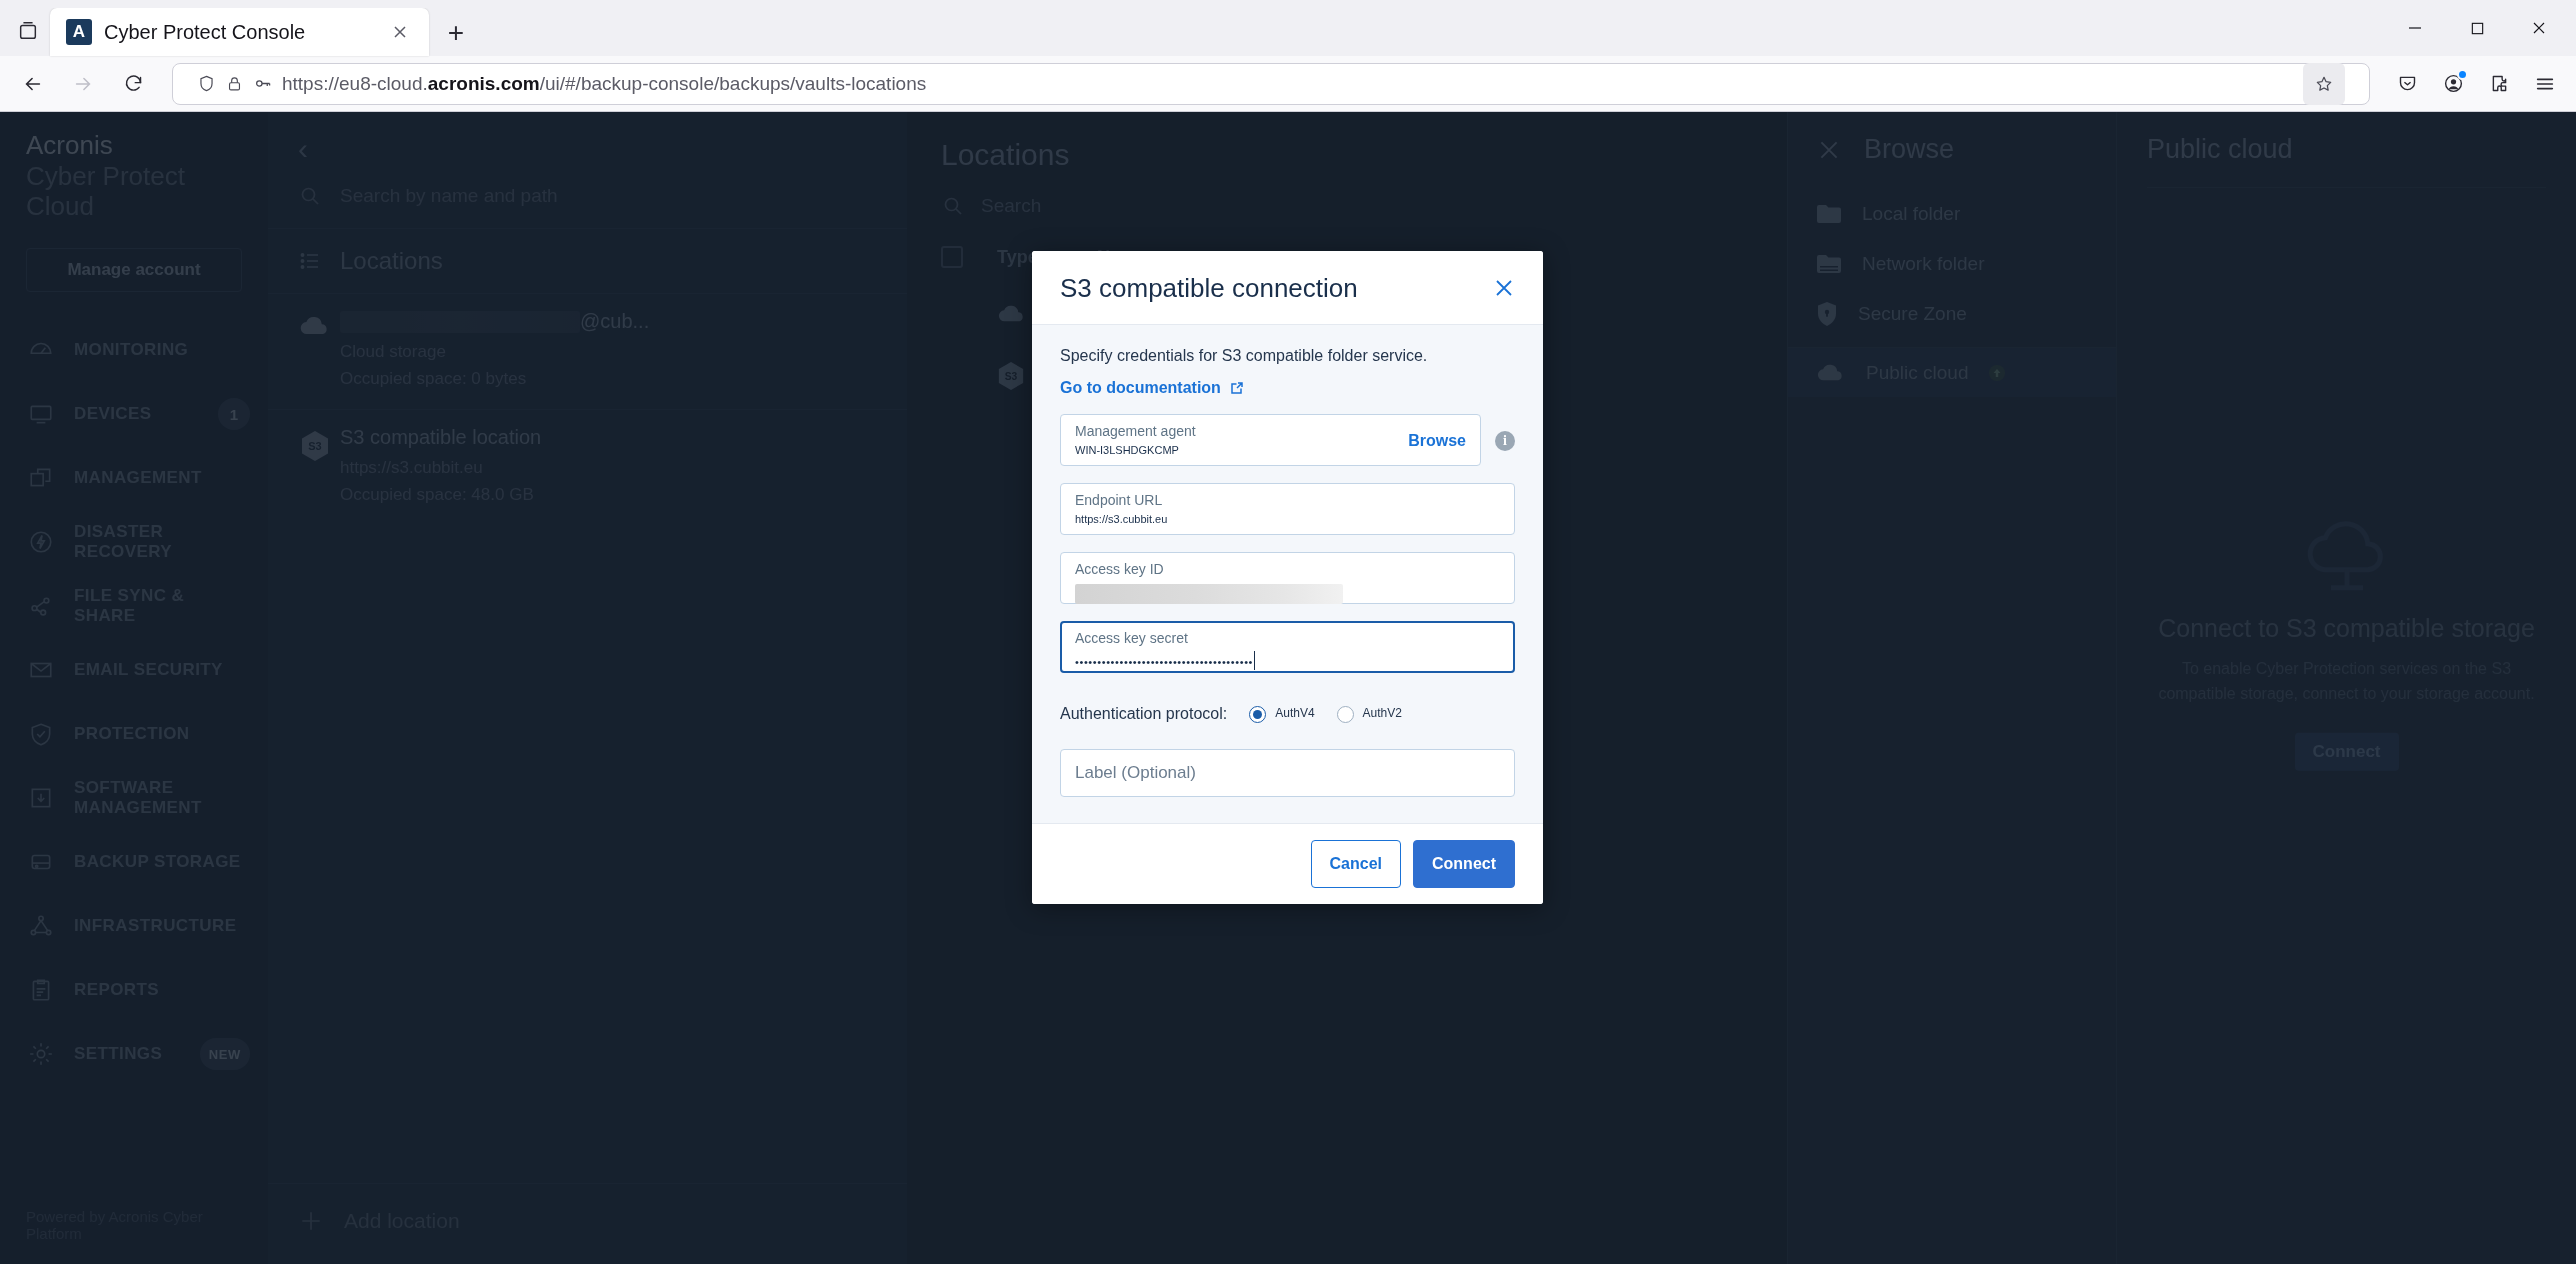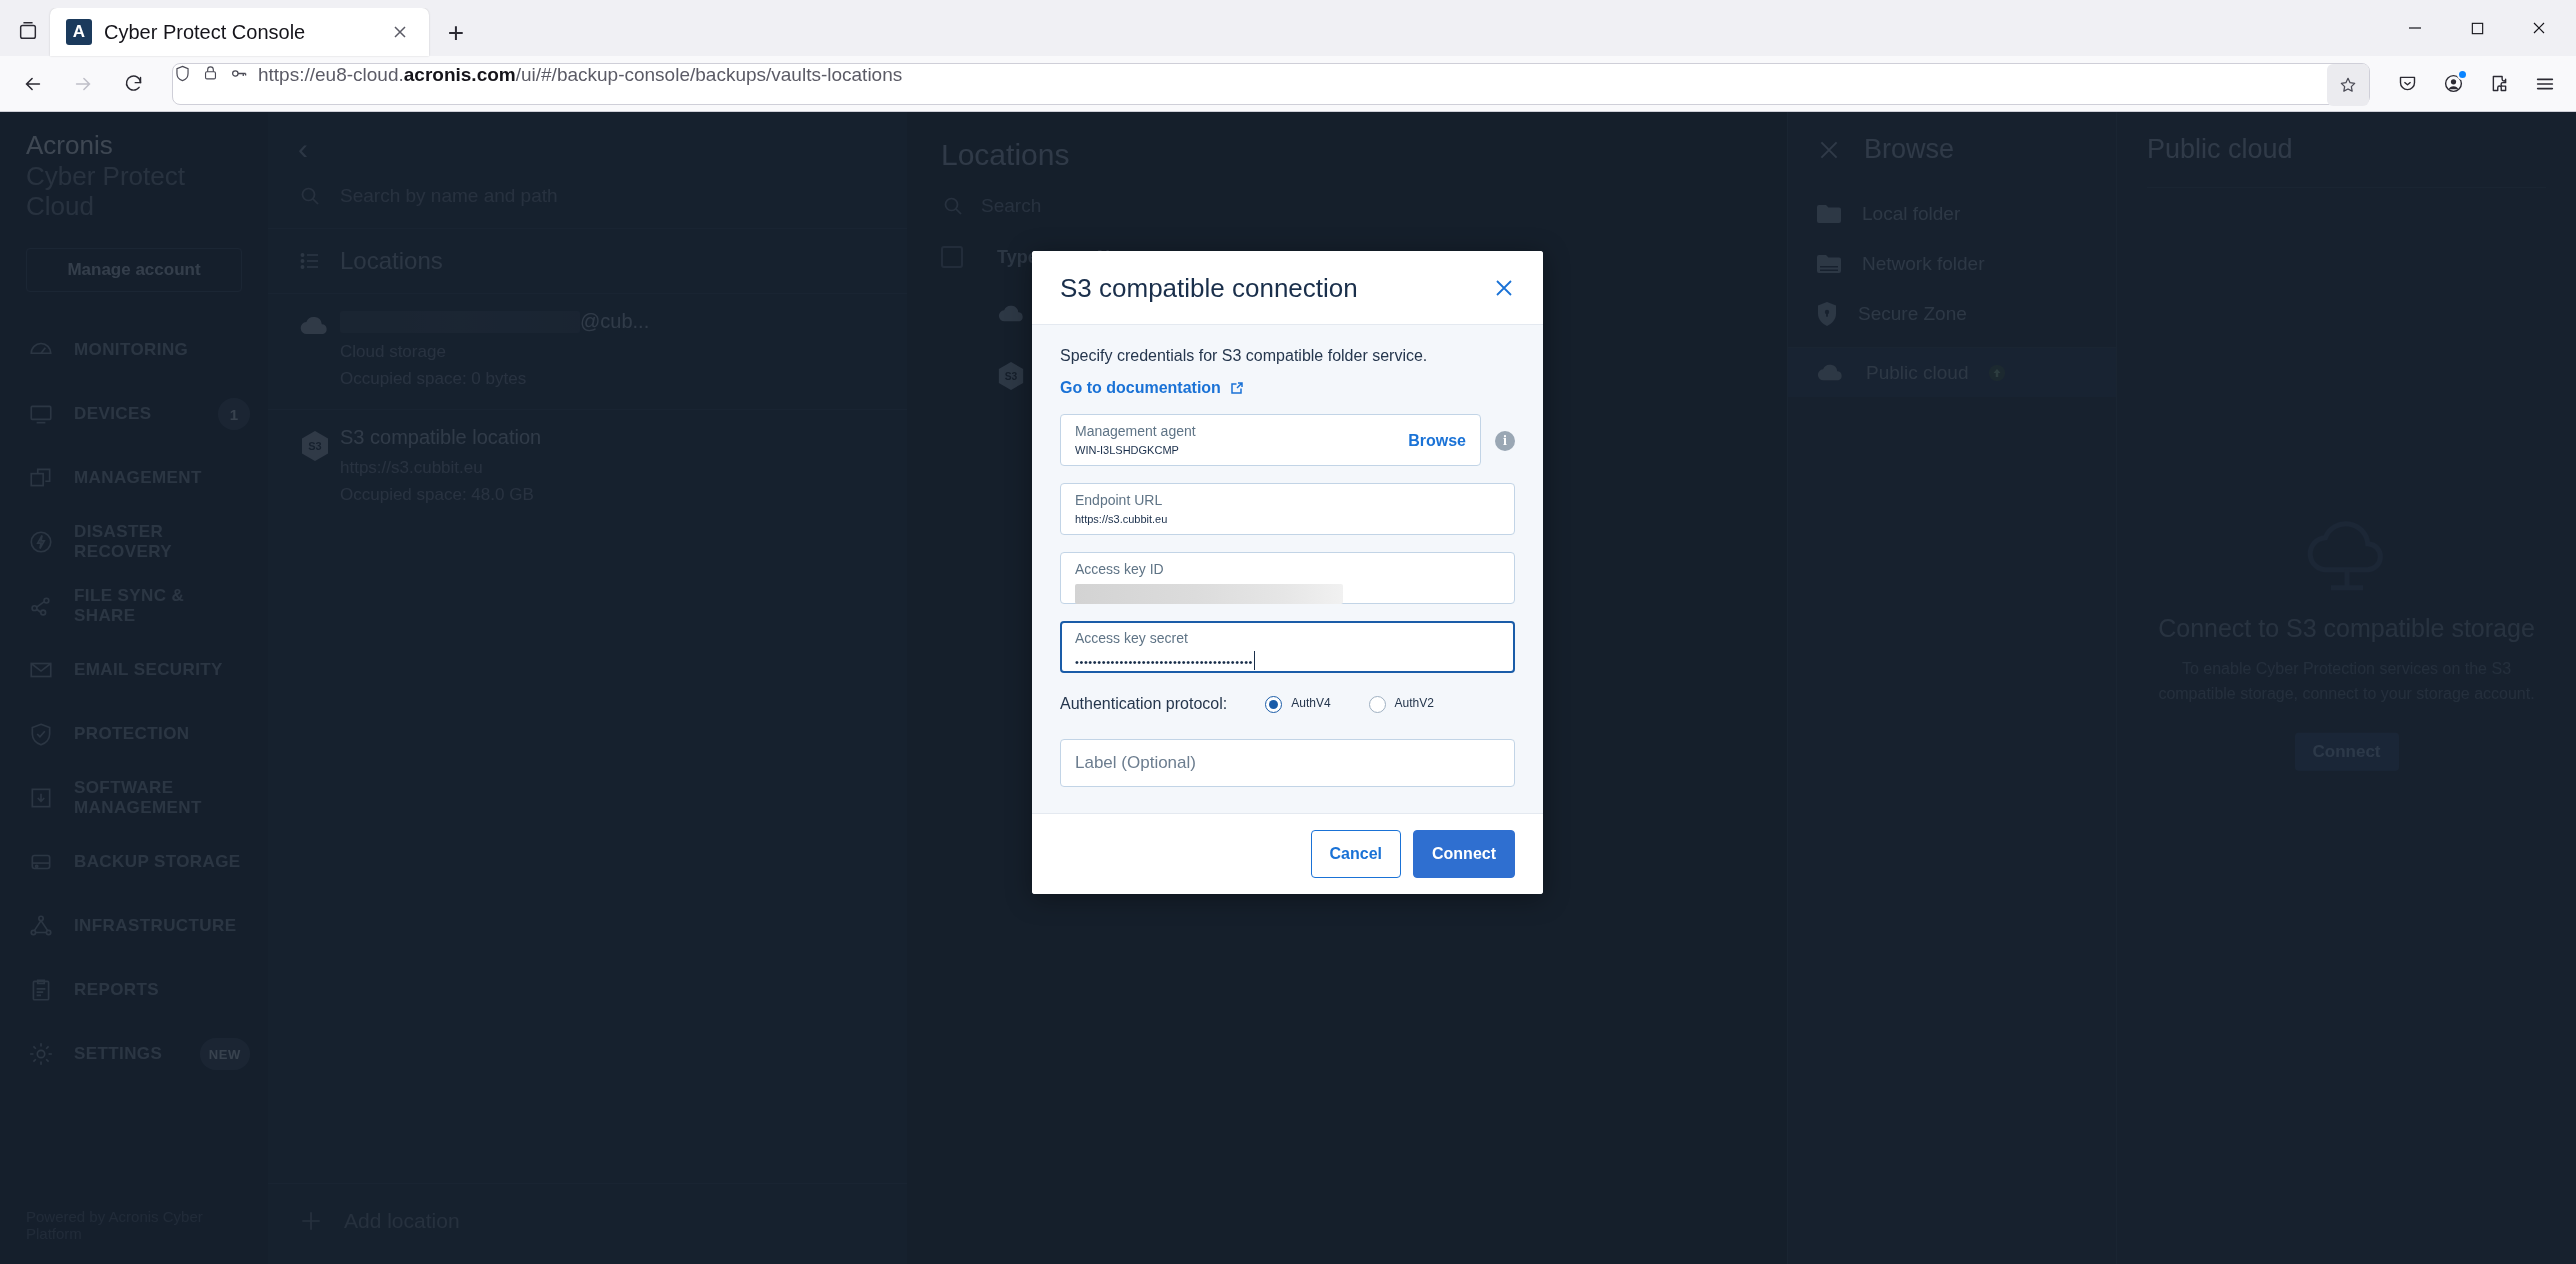--- a/index.html
+++ b/index.html
@@ -77,22 +77,22 @@
   .navbtn {
     width: 46px; height: 46px;
     display: flex; align-items: center; justify-content: center;
     border-radius: 6px; color: #2b2a33;
   }
   .navbtn.dim { color: #bfbfc8; }
   .urlbar {
     flex: 1 1 auto; height: 42px; margin: 0 12px;
     background: #ffffff;
     border: 1px solid #cfcfd8; border-radius: 8px;
-    display: flex; align-items: flex-start; gap: 10px;
-    padding: 0 0;
+    display: flex; align-items: center; gap: 10px;
+    padding: 0 24px;
     font-size: 19px;
   }
   .url-text { color: #5b5b66; white-space: nowrap; overflow: hidden; }
   .url-text b { color: #15141a; font-weight: 600; }
   .urlbar .star { margin-left: auto; }
   .tb-icon {
     width: 42px; height: 42px;
     display: flex; align-items: center; justify-content: center;
     color: #2b2a33; border-radius: 6px; position: relative;
   }
@@ -329,22 +329,22 @@
     background: linear-gradient(90deg,#d3d3d3 0%,#dcdcdc 45%,#e6e6e6 78%,#f1f1f1 100%);
     border-radius: 2px;
   }
   .dots { font-size: 17px; color: #1a2f4b; letter-spacing: 0.6px; }
   .caret {
     display: inline-block; width: 1px; height: 19px;
     background: #1a2f4b; vertical-align: -4px; margin-left: 1px;
   }
 
   .authrow {
-    display: flex; align-items: center; gap: 16px;
-    margin-top: 22px; font-size: 16px; color: #25364d;
+    display: flex; align-items: center; gap: 0;
+    margin-top: 32px; font-size: 16px; color: #25364d;
   }
   .radio {
     display: flex; align-items: flex-start; gap: 9px;
     margin-left: 22px; font-size: 12px; color: #25364d;
   }
   .rdot {
     width: 17px; height: 17px; border-radius: 50%;
     border: 1px solid #9fb0c1; background: #fff;
     display: flex; align-items: center; justify-content: center;
   }

